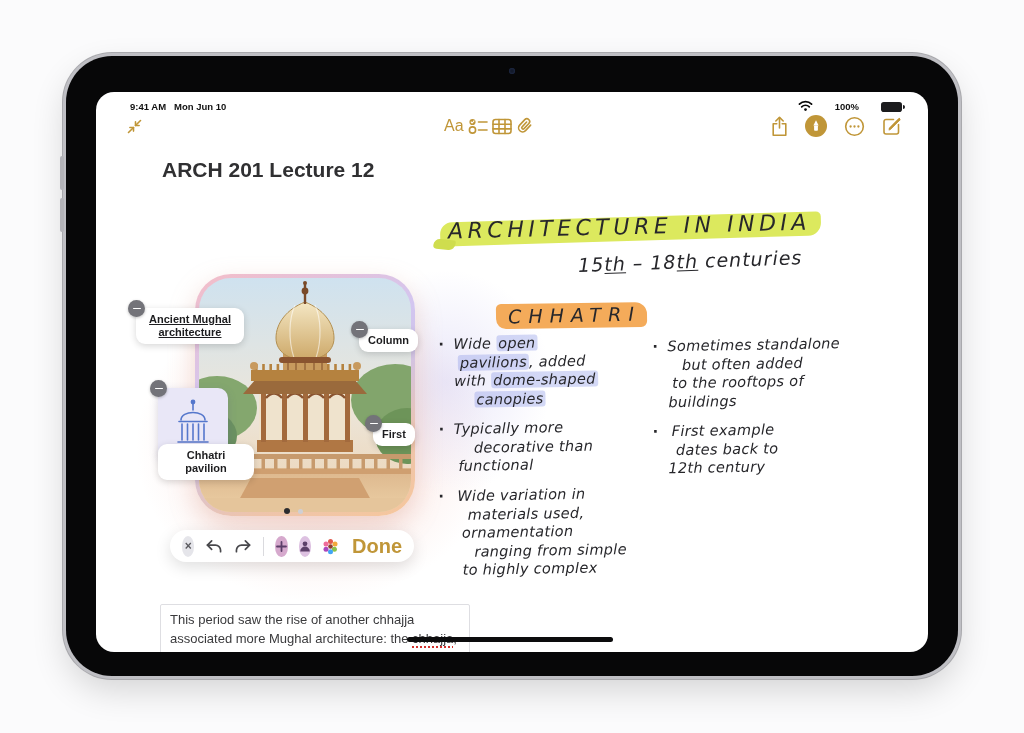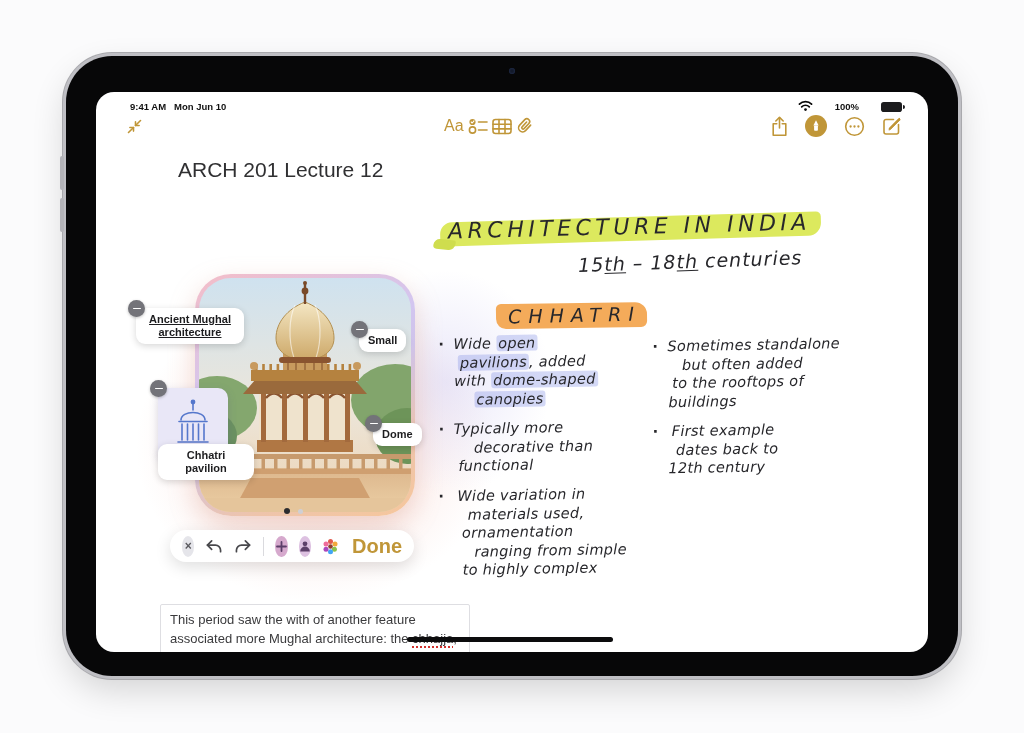--- a/index.html
+++ b/index.html
@@ -30,21 +30,21 @@
   .nav-ico { display:inline-flex; align-items:center; justify-content:center; cursor:default; }
   .nav-ico svg { stroke:#c09638; fill:none; stroke-width:1.6; stroke-linecap:round; stroke-linejoin:round; }
   .collapse-btn { position:absolute; left:30px; top:26px; z-index:8; }
   .center-tools { position:absolute; left:348px; top:24px; display:flex; gap:4px; align-items:center; z-index:8; }
   .right-tools { position:absolute; right:26px; top:23px; display:flex; gap:17px; align-items:center; z-index:8; }
   .aa { font-size:16px; font-weight:500; color:#c09638; letter-spacing:0; }
   .pencil-circle { width:22px; height:22px; border-radius:50%; background:#c09638; display:flex;
                    align-items:center; justify-content:center; }
 
   
-  .note-title { position:absolute; left:66px; top:66px; font-size:21px; font-weight:400; color:#303032; z-index:3;margin-left:16px; }
+  .note-title { position:absolute; left:66px; top:66px; font-size:21px; font-weight:700; color:#303032; z-index:3; }
 
   
   .glow1 { position:absolute; left:-30px; top:140px; width:500px; height:430px; z-index:0;
            background:radial-gradient(closest-side, rgba(246,196,188,.55), rgba(246,196,188,0) 72%); }
   .glow2 { position:absolute; left:200px; top:130px; width:300px; height:320px; z-index:0;
            background:radial-gradient(closest-side, rgba(201,196,240,.40), rgba(201,196,240,0) 70%); }
 
   
   .img-card { position:absolute; left:99px; top:182px; width:220px; height:242px; border-radius:36px;
               padding:4px; z-index:1;
@@ -266,26 +266,26 @@
       </div>
 
       <span class="minus" style="left:32px; top:208px;">
           <i></i>
         </span>
       <div class="tag" style="left:40px; top:216px; width:108px;text-decoration:underline;">Ancient Mughal architecture</div>
 
       <span class="minus" style="left:255px; top:229px;">
           <i></i>
         </span>
-      <div class="tag" style="left:263px; top:237px;">Small</div>
+      <div class="tag" style="left:263px; top:237px;">Column</div>
 
       <span class="minus" style="left:269px; top:323px;">
           <i></i>
         </span>
-      <div class="tag" style="left:277px; top:331px;">Dome</div>
+      <div class="tag" style="left:277px; top:331px;">First</div>
 
       <span class="minus" style="left:54px; top:288px;">
           <i></i>
         </span>
       <div class="sketch-card">
         <svg width="44" height="52" viewBox="0 0 44 52">
           <g fill="none" stroke="#5577cc" stroke-width="1.6" stroke-linecap="round">
             <path d="M10 22 C10 12 34 12 34 22"></path>
             <line x1="22" y1="5" x2="22" y2="12"></line>
               <circle cx="22" cy="4" r="1.6" fill="#5577cc"></circle>
@@ -393,19 +393,19 @@
         </div>
         <div class="hw-bullet">
           <span class="bdot">·</span>
           <div class="hw-line i1">First example</div>
           <div class="hw-line i2">dates back to</div>
           <div class="hw-line">12th century</div>
         </div>
       </div>
 
       <div class="para">
-        <span>This period saw the with of another feature </span><span>associated more Mughal architecture: the </span><span class="misspell">chhajja</span><span>, an </span><span>awning that extends away from buildings and is</span>
+        <span>This period saw the rise of another chhajja </span><span>associated more Mughal architecture: the </span><span class="misspell">chhajja</span><span>, an </span><span>awning that extends away from buildings and is</span>
       </div>
 
       <div class="home-indicator"></div>
     </div>
   </div>
 </div>
 
 </body></html>

